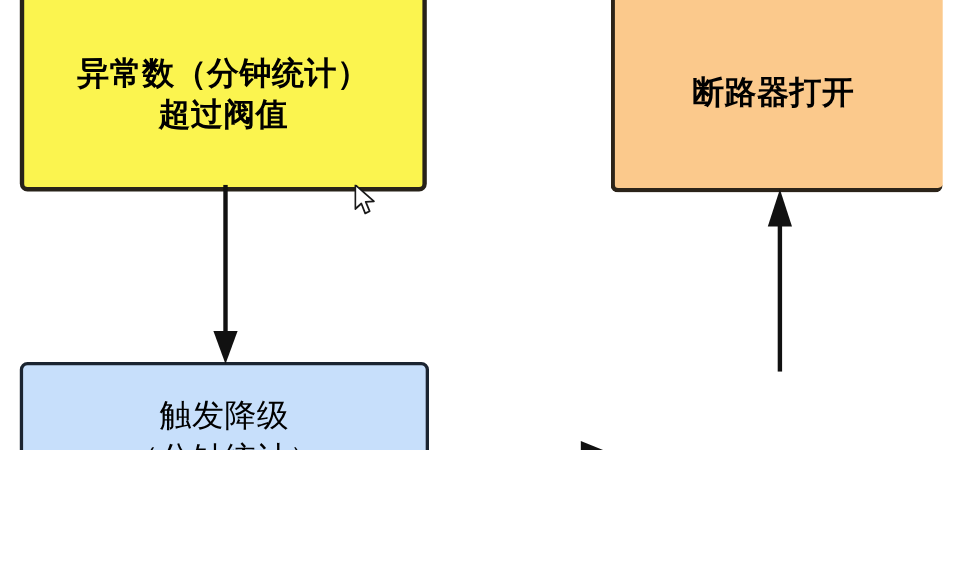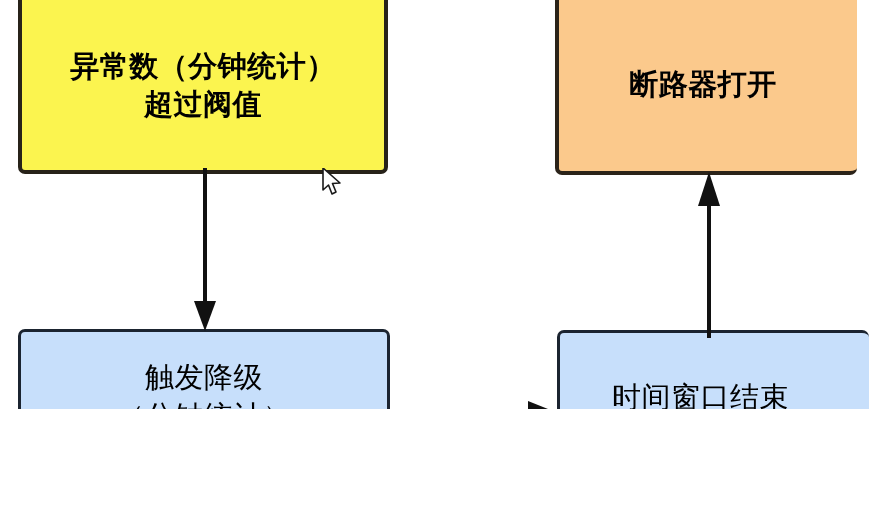--- a/index.html
+++ b/index.html
@@ -123,23 +123,20 @@
 
   <div class="node" id="node-close-degrade">
     <span class="label">断路器打开</span>
   </div>
 
   <div class="node" id="node-trigger-degrade">
     <span class="label">触发降级
 （分钟统计）</span>
   </div>
 
-  <div class="node" id="node-window-end">
-    <span class="label">时间窗口结束</span>
-  </div>
 
   <svg class="edge" id="edge-threshold-to-trigger" width="30" height="170" viewBox="0 0 30 170">
     <line x1="15" y1="0" x2="15" y2="142" stroke="#111111" stroke-width="4"></line>
     <polygon points="15,163 4,133 26,133" fill="#111111"></polygon>
   </svg>
 
   <svg class="edge" id="edge-trigger-to-window" width="182" height="34" viewBox="0 0 182 34">
     <line x1="0" y1="17" x2="152" y2="17" stroke="#111111" stroke-width="4"></line>
     <polygon points="176,17 146,5 146,29" fill="#111111"></polygon>
   </svg>

